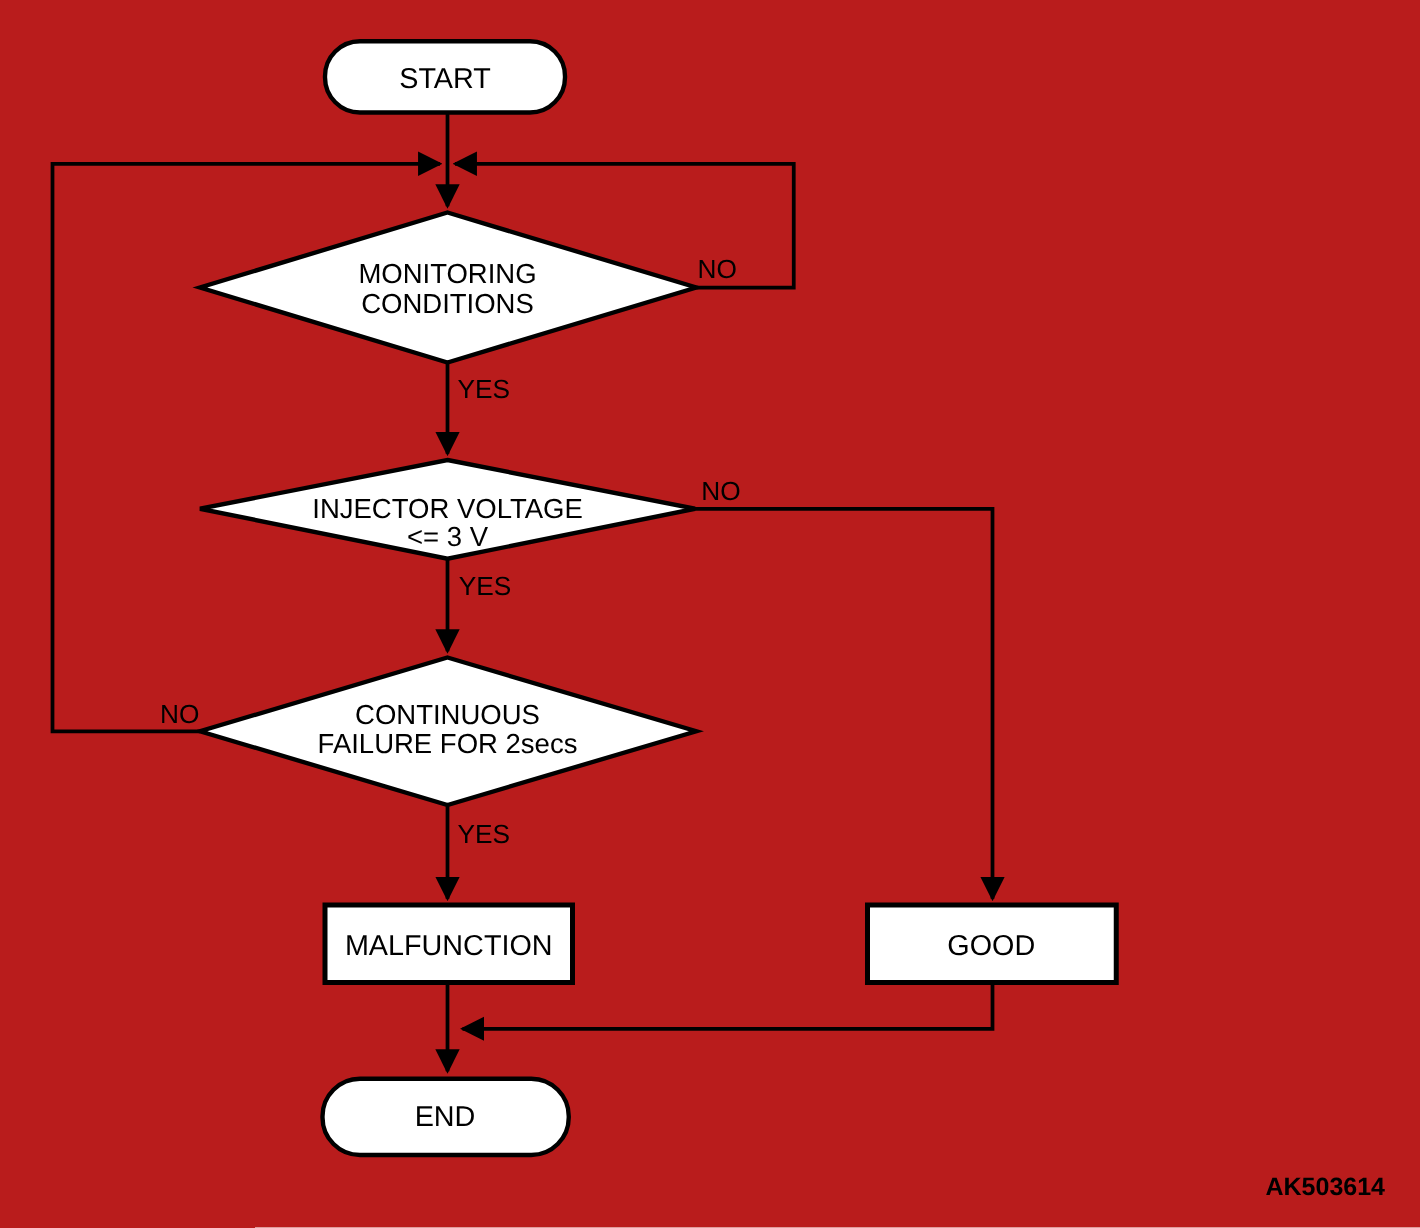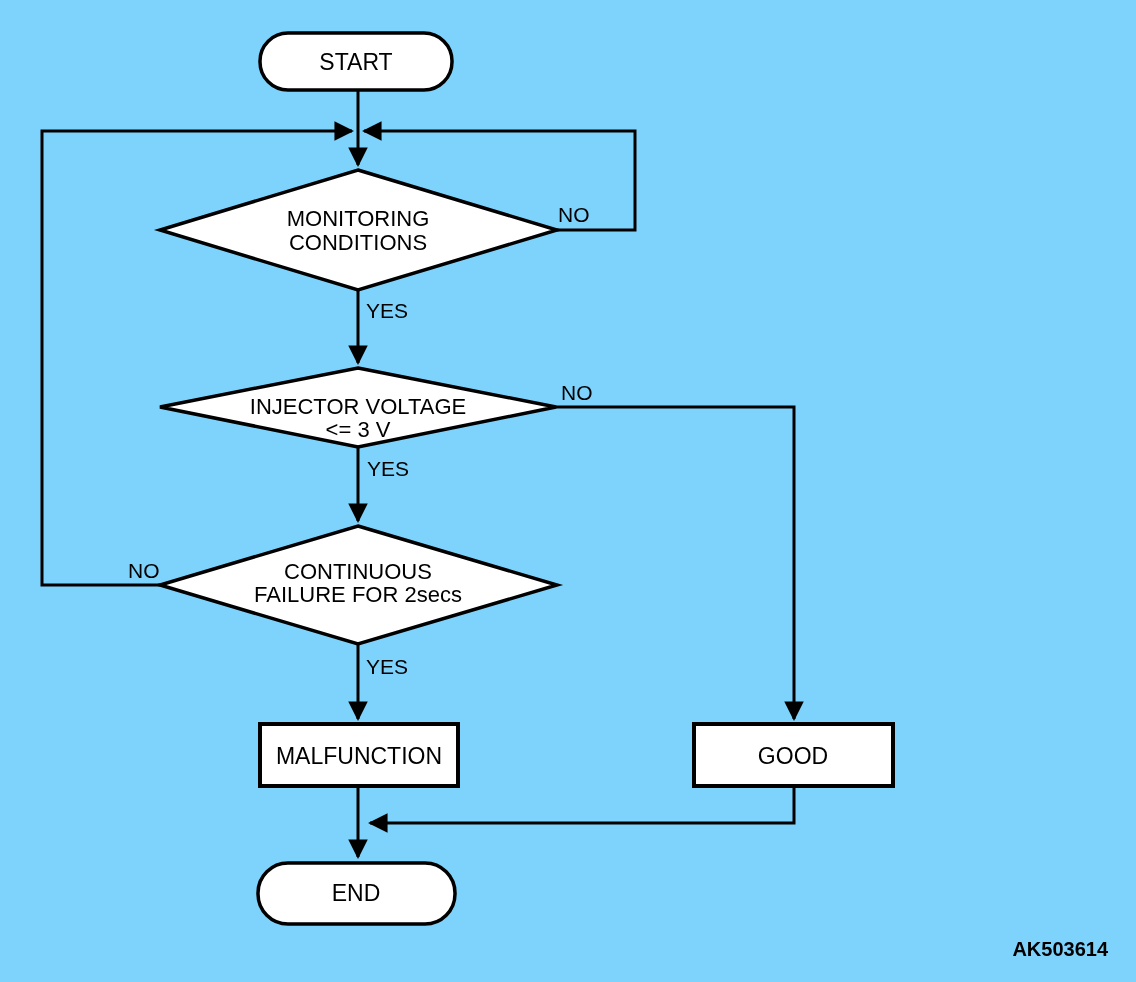--- a/index.html
+++ b/index.html
@@ -4,21 +4,21 @@
 <style>
   html, body {
     margin: 0;
     padding: 0;
     background: #ffffff;
   }
   .canvas {
     position: relative;
     width: 1136px;
     height: 982px;
-    background: #7dd3fc;
+    background: #b91c1c;
     overflow: hidden;
   }
   svg { display: block; }
   .edge {
     stroke: #000000;
     stroke-width: 3;
     fill: none;
   }
   .shape {
     fill: #ffffff;

